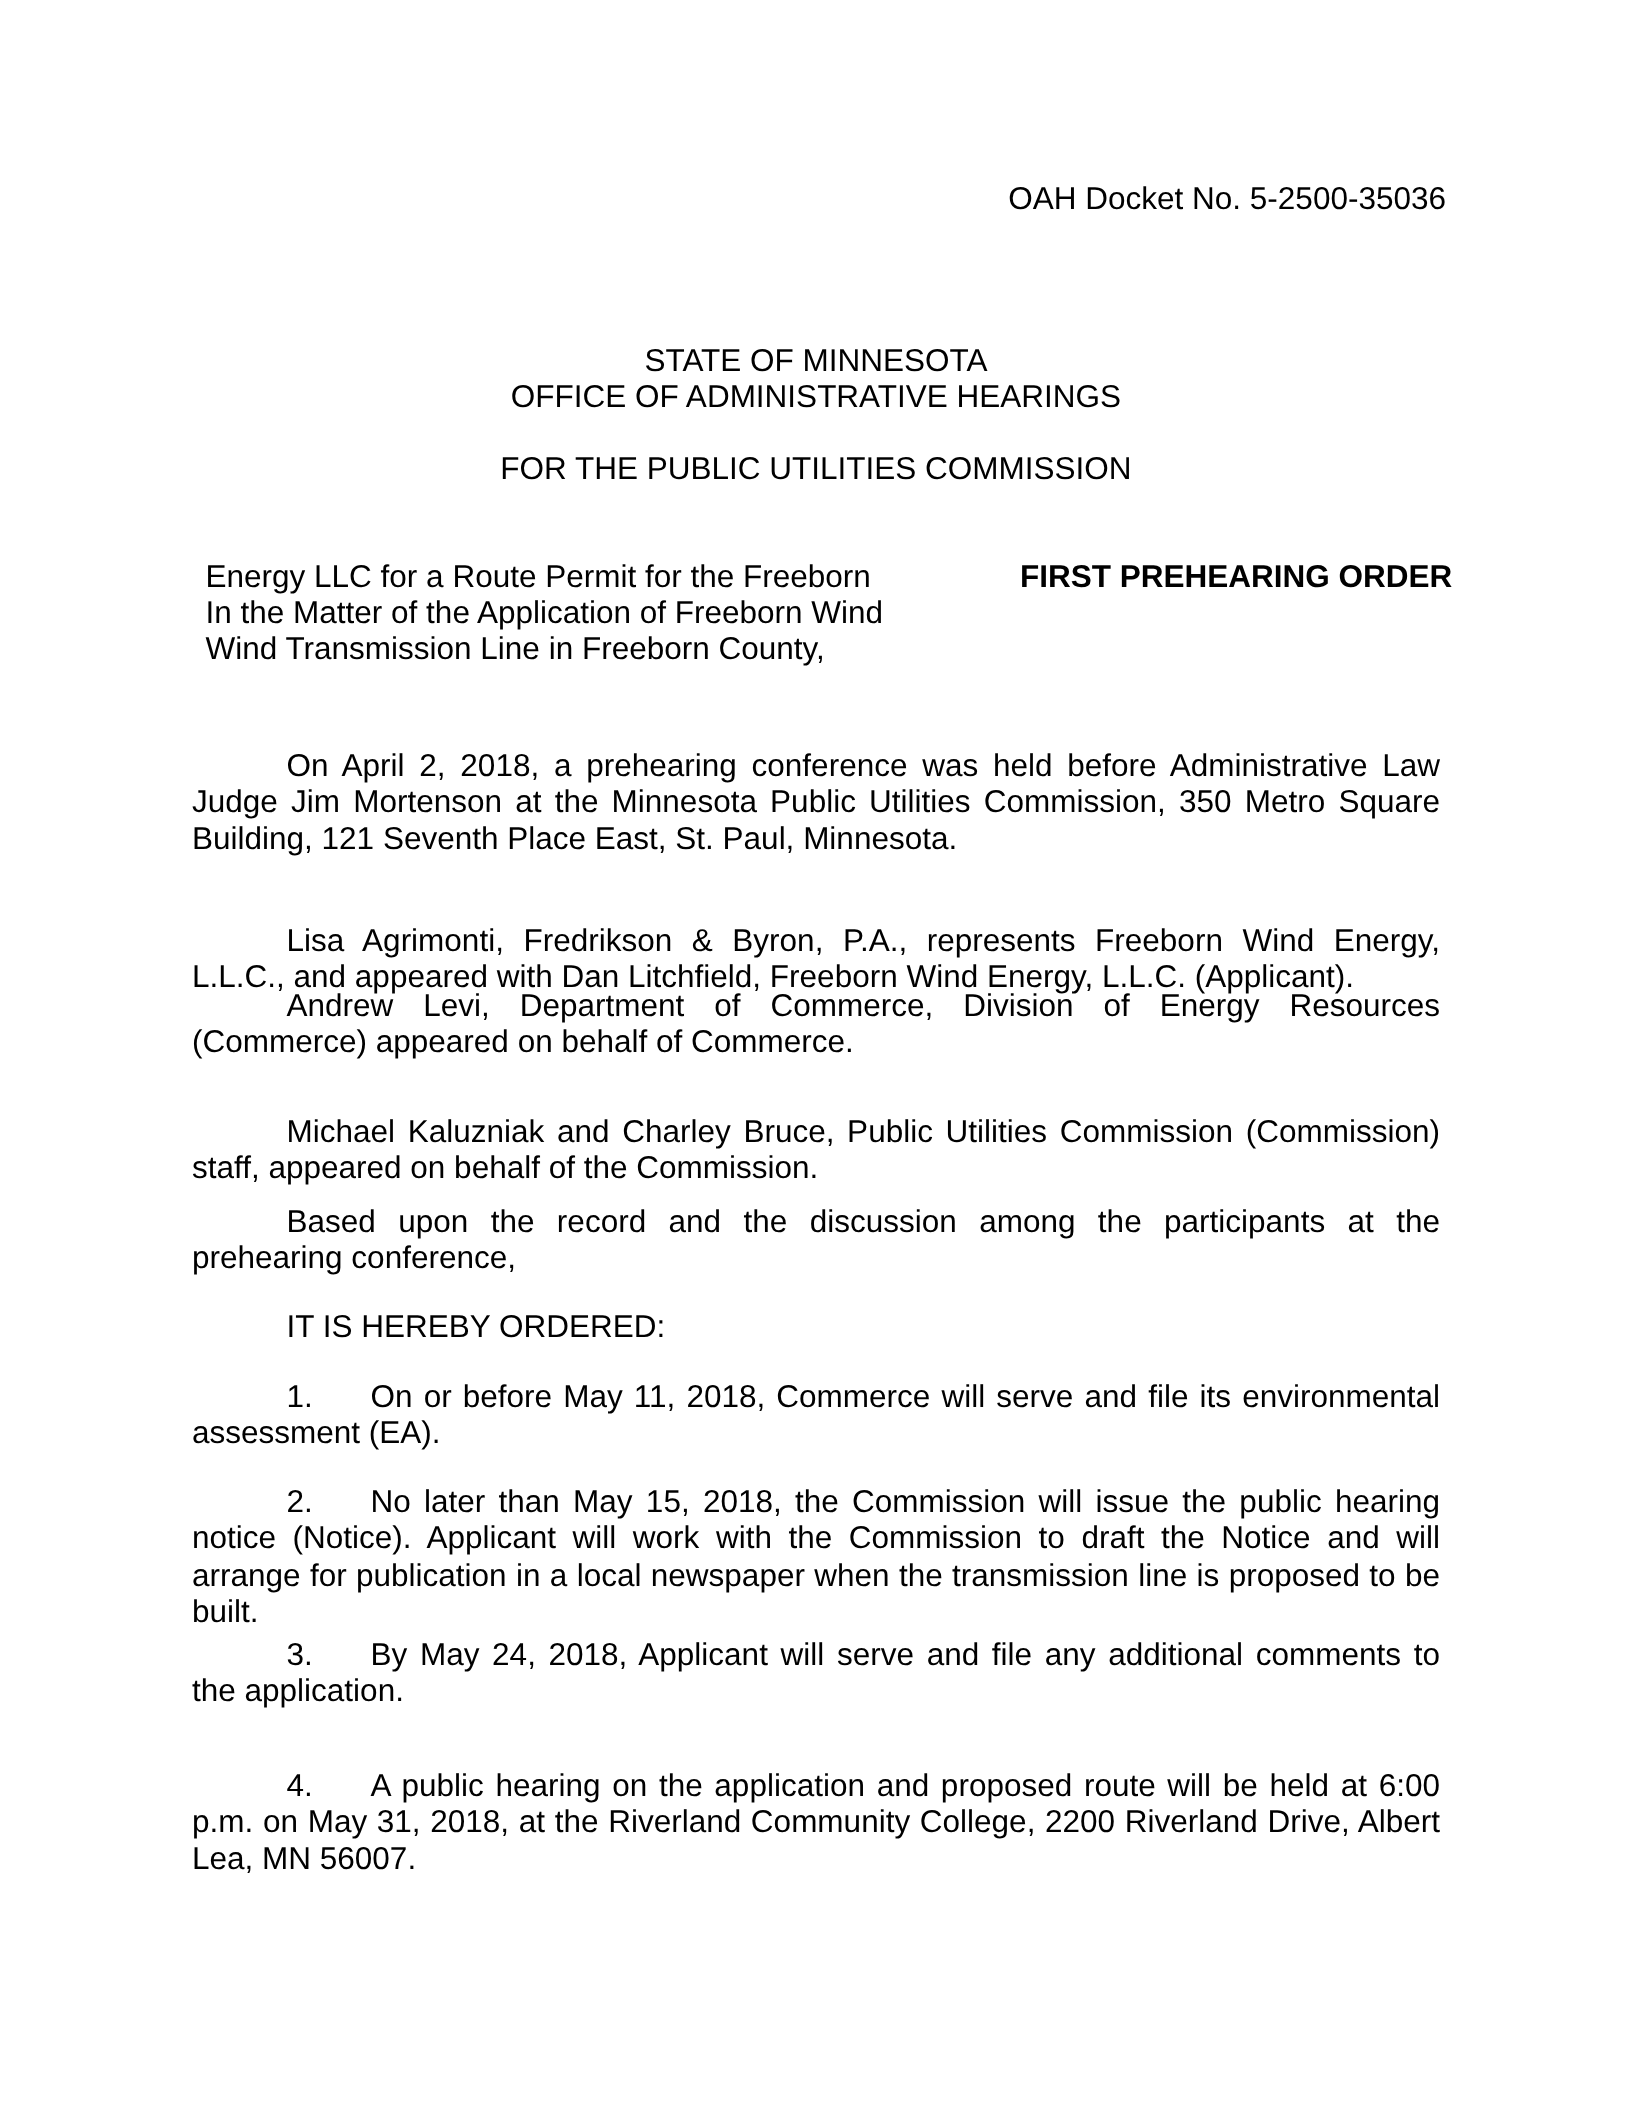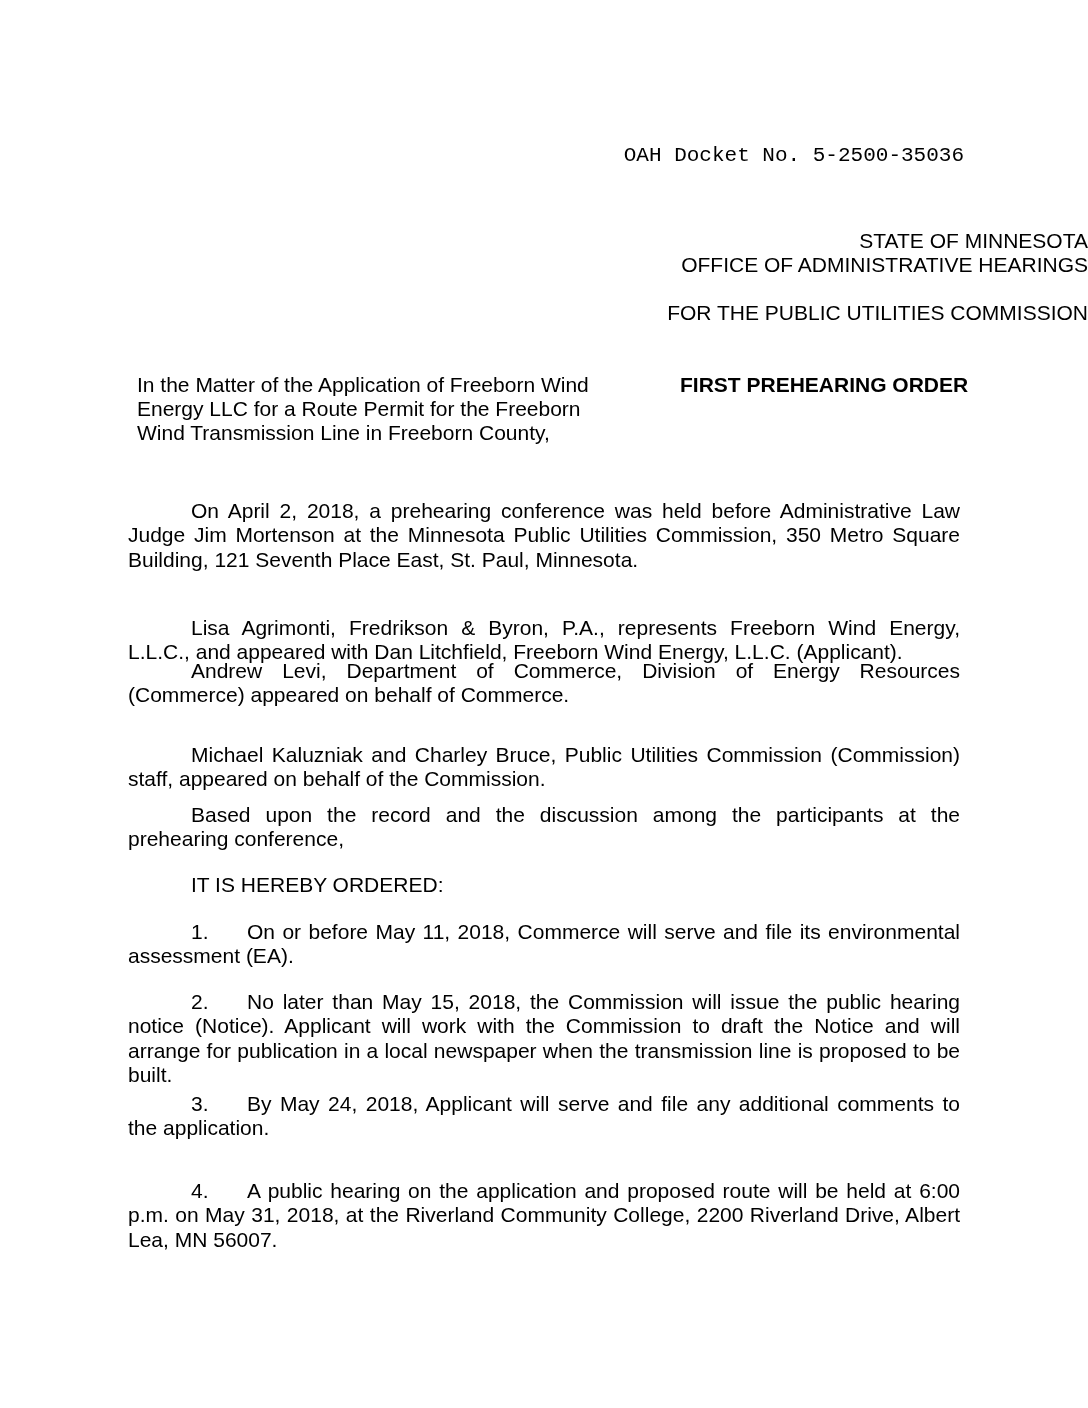--- a/index.html
+++ b/index.html
@@ -1,21 +1,21 @@
 <!DOCTYPE html>
 <html><head>
 <meta charset="utf-8">
 <style>
   html, body { margin: 0; padding: 0; background: #ffffff; }
   body {
     width: 1088px; height: 1408px; position: relative; overflow: hidden;
     font-family: "Liberation Sans", sans-serif; color: #000; font-size: 21px;
   }
-  .docket { position: absolute; right: 124px; top: 144px; text-align: center; line-height: 24px; font-family: Liberation Mono, monospace; }
-  .center { position: absolute; left: 0; width: 1088px; text-align: right; line-height: 24px; }
+  .docket { position: absolute; right: 124px; top: 121px; text-align: center; line-height: 24px; }
+  .center { position: absolute; left: 0; width: 1088px; text-align: center; line-height: 24px; }
   .caption-left { position: absolute; left: 137px; top: 373px; width: 480px; line-height: 24px; }
   .caption-right { position: absolute; left: 680px; top: 373px; font-weight: bold; }
   .para {
     position: absolute; left: 128px; width: 832px; line-height: 24.3px;
     text-align: justify; text-indent: 63px;
   }
   .num { display: inline-block; width: 56px; text-indent: 0; }
   b { font-weight: normal; }
 </style>
 </head>
@@ -23,22 +23,22 @@
 
 <div class="docket">
   <div>OAH Docket No. 5-2500-35036</div>
 </div>
 
 <div class="center" style="top:229px">STATE OF MINNESOTA</div>
 <div class="center" style="top:253px">OFFICE OF ADMINISTRATIVE HEARINGS</div>
 <div class="center" style="top:301px">FOR THE PUBLIC UTILITIES COMMISSION</div>
 
 <div class="caption-left">
+  <div>Energy LLC for a Route Permit for the Freeborn</div>
   <div>In the Matter of the Application of Freeborn Wind</div>
-  <div>Energy LLC for a Route Permit for the Freeborn</div>
   <div>Wind Transmission Line in Freeborn County,</div>
 </div>
 <div class="caption-right">FIRST PREHEARING ORDER</div>
 
 <div class="para" style="top:499px">On April 2, 2018, a prehearing conference was held before Administrative Law Judge Jim Mortenson at the Minnesota Public Utilities Commission, 350 Metro Square Building, 121 Seventh Place East, St. Paul, Minnesota.</div>
 <div class="para" style="top:616px">Lisa Agrimonti, Fredrikson &amp; Byron, P.A., represents Freeborn Wind Energy, L.L.C., and appeared with Dan Litchfield, Freeborn Wind Energy, L.L.C. (Applicant).</div>
 <div class="para" style="top:659px">Andrew Levi, Department of Commerce, Division of Energy Resources (Commerce) appeared on behalf of Commerce.</div>
 <div class="para" style="top:743px">Michael Kaluzniak and Charley Bruce, Public Utilities Commission (Commission) staff, appeared on behalf of the Commission.</div>
 <div class="para" style="top:803px">Based upon the record and the discussion among the participants at the prehearing conference,</div>
 

